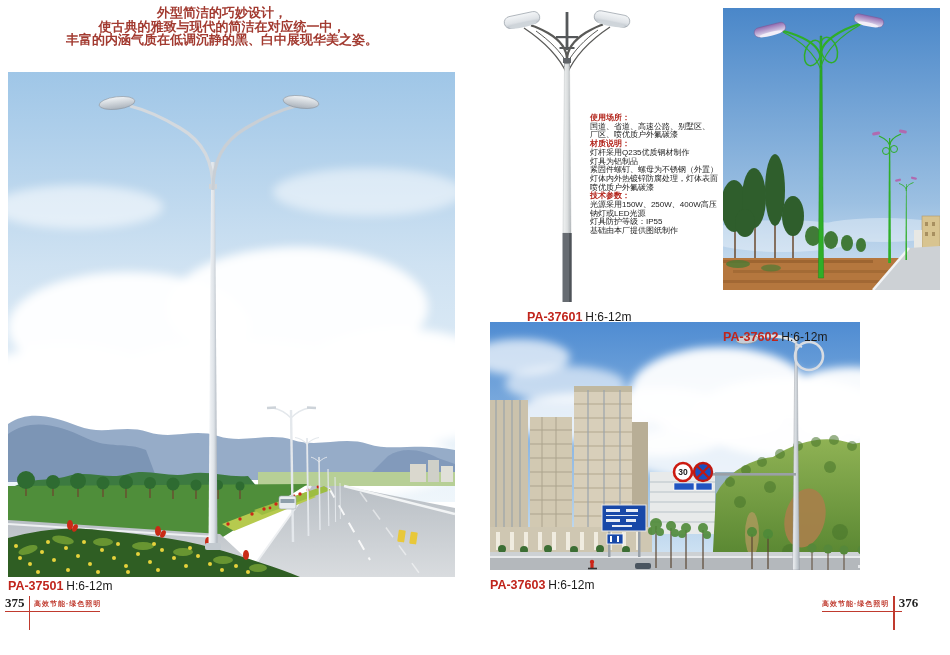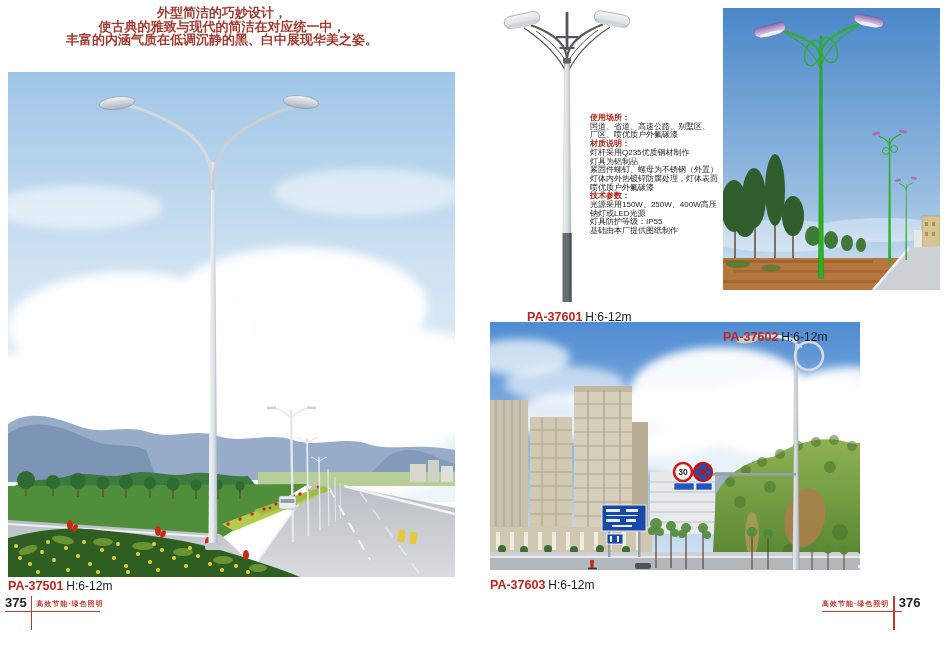--- a/index.html
+++ b/index.html
@@ -14,21 +14,21 @@
   .intro{left:62px;top:6px;width:320px;text-align:center;color:var(--intro-red);
     font-size:13px;font-weight:bold;line-height:13.5px;}
   figure.photo{position:absolute;overflow:hidden;}
   figure.photo svg{display:block;}
   .plabel{position:absolute;white-space:nowrap;}
   .pcode{color:var(--code-red);font-weight:bold;font-size:12.5px;}
   .pheight{color:var(--text-black);font-size:12px;margin-left:3px;}
   .specs{left:590px;top:114px;width:135px;font-size:8px;line-height:8.7px;color:#222;}
   .specs .sh{color:var(--accent-red);font-weight:bold;}
   .footer-row{position:absolute;top:596px;display:flex;align-items:flex-start;}
-  .pagenum{font-size:13px;font-weight:bold;color:#222;line-height:14px;}
+  .pagenum{font-size:13px;font-weight:bold;color:#222;line-height:14px;font-family:Liberation Serif, serif;}
   .vline{width:1.5px;height:34px;background:var(--footer-red);margin:0 4px;}
   .slogan{color:var(--footer-red);font-size:7px;font-weight:bold;letter-spacing:1px;margin-top:3px;white-space:nowrap;}
   .hline{position:absolute;top:611px;height:1.4px;background:var(--footer-red);}
 </style>
 </head>
 <body>
 
 <div class="page">
 
   <div class="abs intro">

